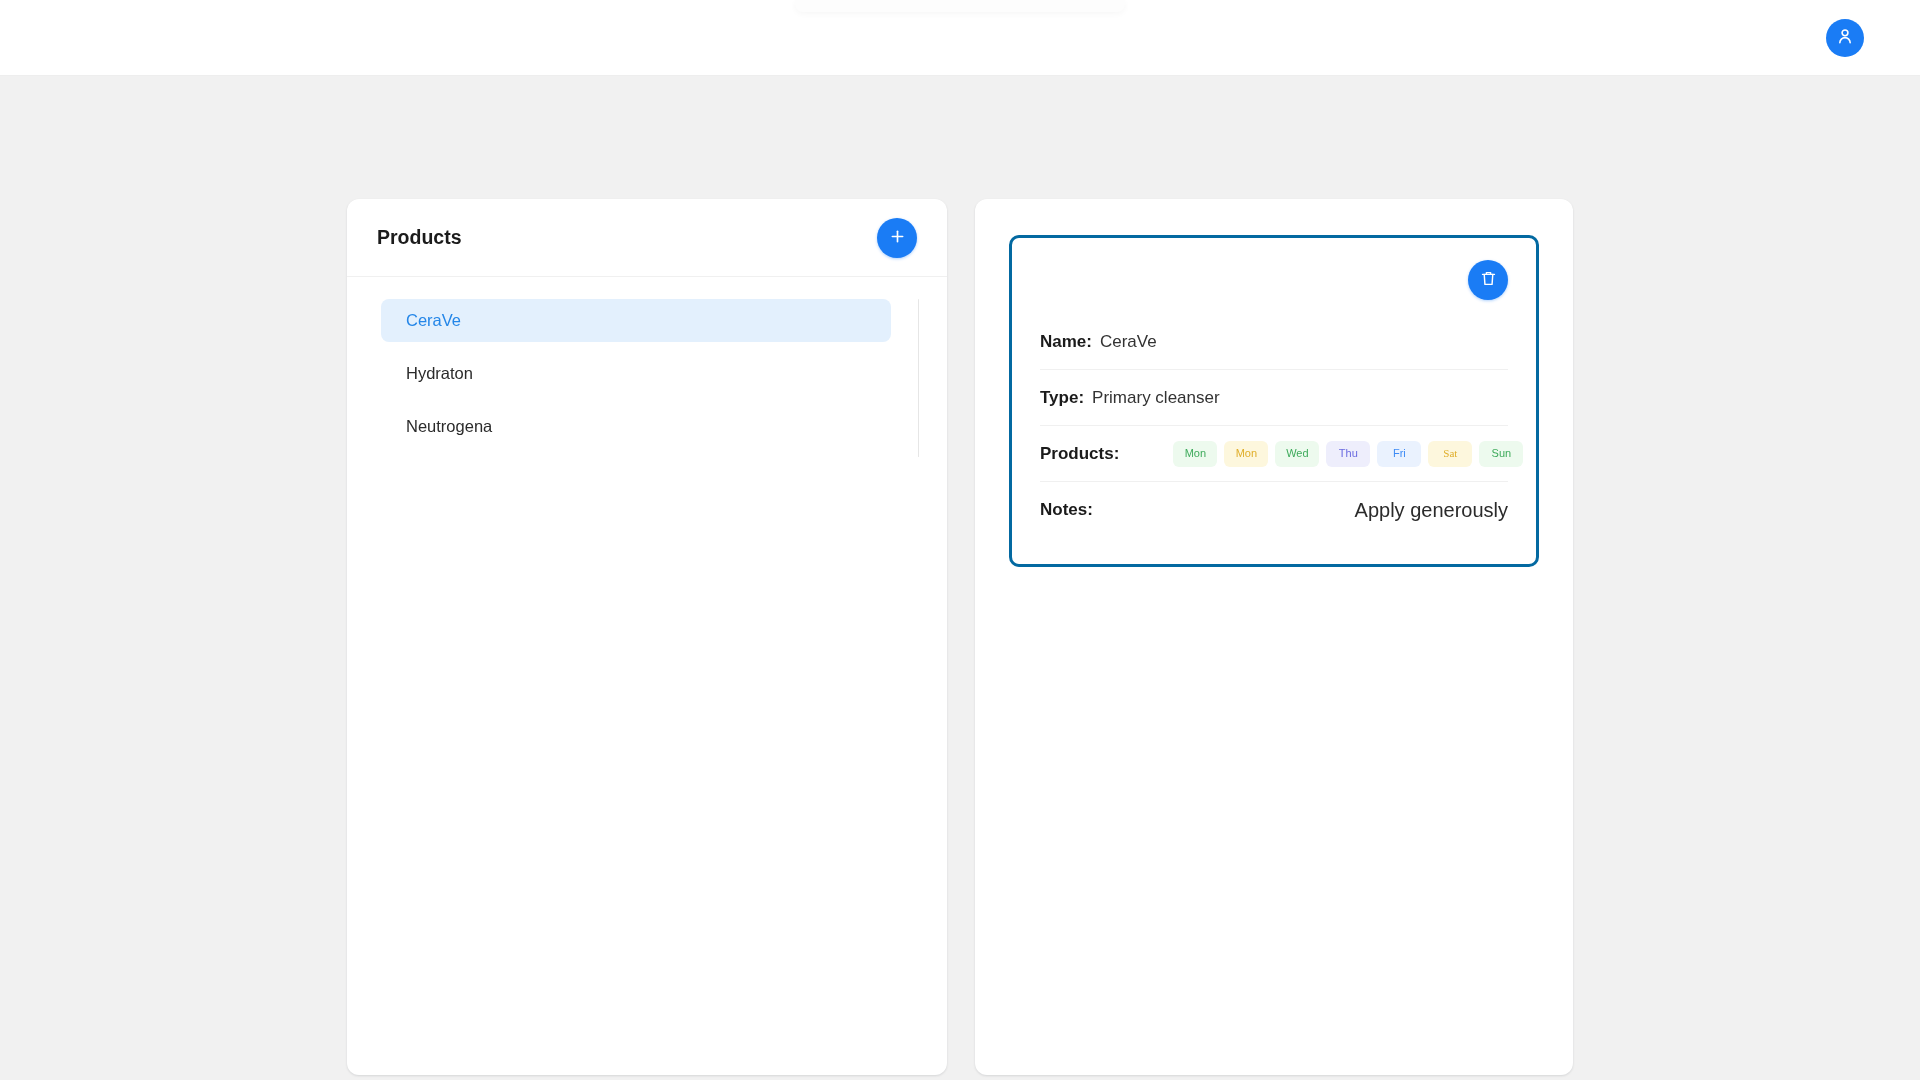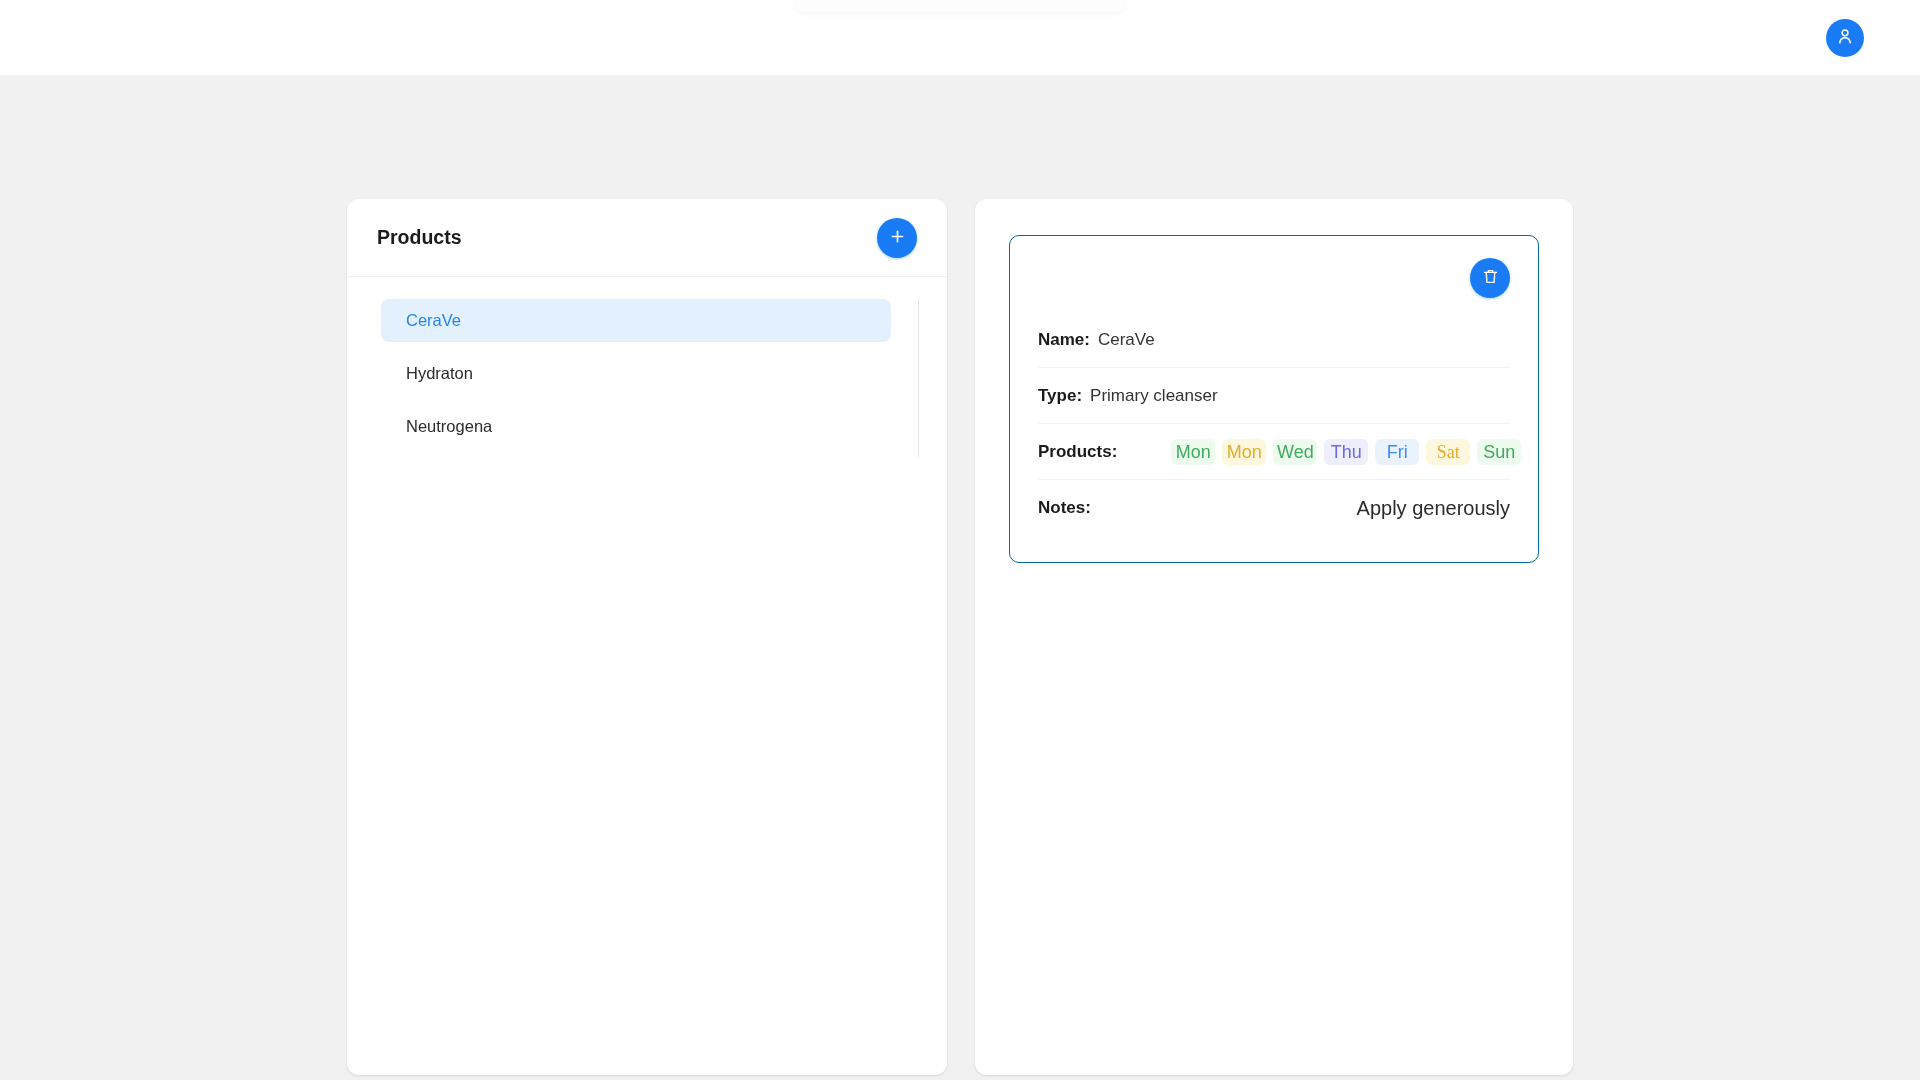--- a/index.html
+++ b/index.html
@@ -180,21 +180,21 @@
     cursor: pointer;
   }
 
   
   .details-card {
     width: 598px;
     padding: 36px 34px;
   }
 
   .detail-panel {
-    border: 1px solid #0369a1;
+    border: 3px solid #0369a1;
     border-radius: 10px;
     padding: 22px 28px 26px 28px;
   }
 
   .detail-toolbar {
     display: flex;
     justify-content: flex-end;
     margin-bottom: 14px;
   }
 
@@ -229,21 +229,21 @@
   }
 
   .day-chip {
     display: inline-flex;
     align-items: center;
     justify-content: center;
     min-width: 44px;
     height: 26px;
     padding: 0 3px;
     border-radius: 6px;
-    font-size: 18px;
+    font-size: 11px;
     cursor: pointer;
     line-height: 1;
   }
 
   .notes-row { justify-content: space-between; }
   .notes-value { color: #2b2b2b; font-size: 20px; }
 </style>
 </head>
 <body>
 

